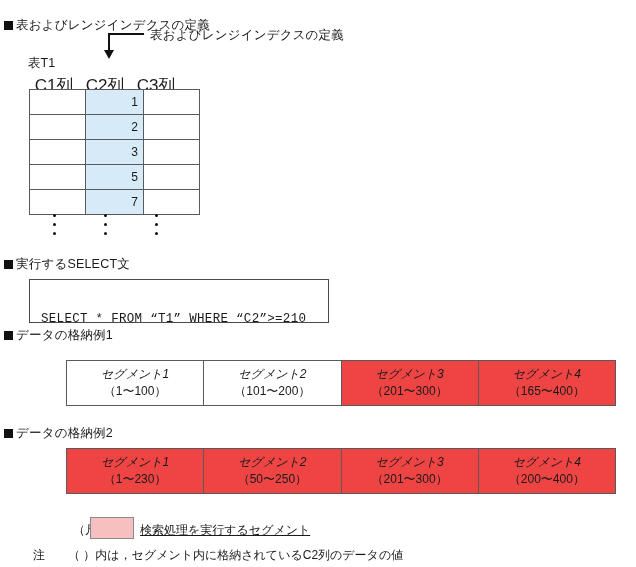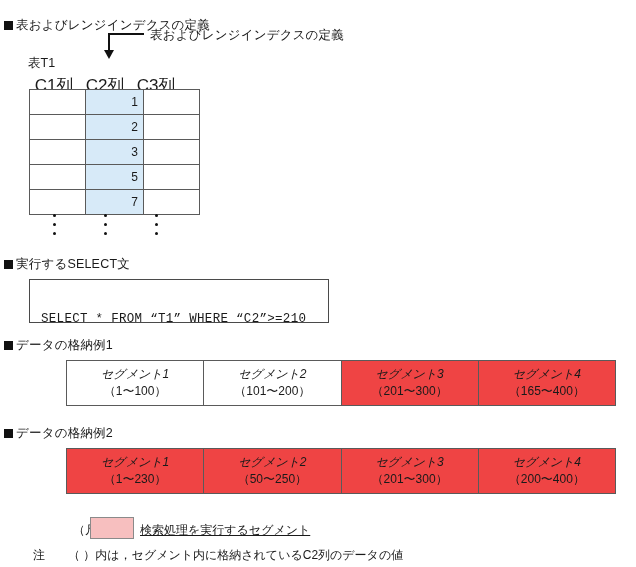--- a/index.html
+++ b/index.html
@@ -218,21 +218,21 @@
     <i></i>
   </div>
 
 <div class="section-head" style="left:4px; top:258px;">
   <span class="bullet"></span><span class="htext">実行するSELECT文</span>
 </div>
 
 <div class="sql-box" style="left:29px; top:279px; width:300px; height:44px;"></div>
 <div class="sql-text" style="left:41px; top:293px;margin-top:19px;">SELECT * FROM “T1” WHERE “C2”&gt;=210</div>
 
-<div class="section-head" style="left:4px; top:339px;text-align:right;">
+<div class="section-head" style="left:4px; top:329px;text-align:right;">
   <span class="bullet"></span><span class="htext">データの格納例1</span>
 </div>
 
 <div class="segbar" style="left:66px; top:360px; width:550px;">
   <div class="seg">
     <span class="seg-name">セグメント1</span>
     <span class="seg-range">（1〜100）</span>
   </div>
   <div class="seg">
     <span class="seg-name">セグメント2</span>

